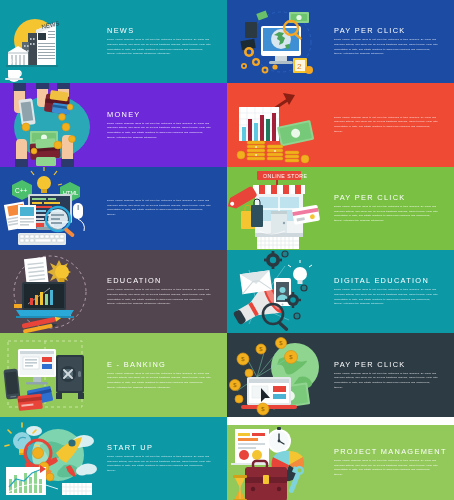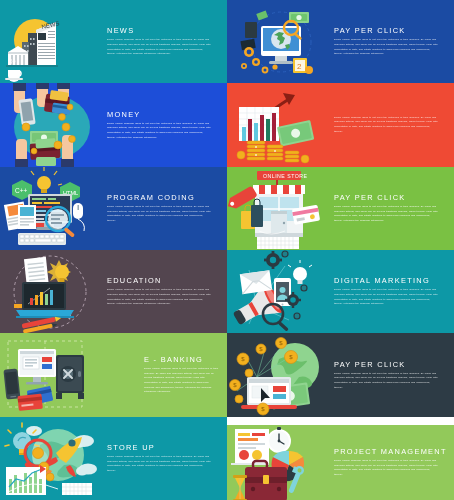--- a/index.html
+++ b/index.html
@@ -7,27 +7,27 @@
   #page{width:454px;height:500px;position:relative;overflow:hidden;background:#fff;}
   .grid{display:grid;grid-template-columns:227px 227px;grid-template-rows:repeat(6,1fr);width:454px;height:500px;}
   .panel{position:relative;overflow:hidden;display:flex;align-items:center;}
   .art{width:105px;height:100%;position:relative;flex:0 0 105px;}
   .txt{flex:1 1 auto;padding-right:8px;padding-left:2px;}
   .title{font-size:7.4px;letter-spacing:1.3px;color:#ffffff;font-weight:400;margin:0 0 3px 0;white-space:nowrap;}
   .body{font-size:2.5px;line-height:1.85;color:rgba(255,255,255,.80);margin:0;max-width:104px;
         word-spacing:.4px;}
   .p-news   {background:#0d98a6;}
   .p-ppc1   {background:#1b4ba3;}
-  .p-money  {background:#1d4ed8;}
+  .p-money  {background:#6d28d9;}
   .p-bus    {background:#ef4a34;}
   .p-code   {background:#1b4ba3;}
   .p-ppc2   {background:#7ac143;}
   .p-edu    {background:#53454f;align-items:center;}
   .p-dm     {background:#0d98a6;}
-  .p-bank   {background:#92c95a;gap:37px;}
+  .p-bank   {background:#92c95a;}
   .p-ppc3   {background:#2d3b45;}
   .p-start  {background:#0d98a6;}
   .p-pm     {background:#92c95a;margin-top:8px;}
   .p-money .body,.p-ppc2 .body,.p-bank .body,.p-pm .body{color:rgba(255,255,255,.88);}
   svg{display:block;position:absolute;left:0;top:0;}
 </style>
 </head>
 <body>
 
 <div id="page">
@@ -336,21 +336,20 @@
           <rect x="20" y="72" width="4" height="3"></rect>
               <rect x="25" y="72" width="4" height="3"></rect>
               <rect x="30" y="72" width="4" height="3"></rect>
           <rect x="35" y="72" width="16" height="3"></rect>
               <rect x="52" y="72" width="4" height="3"></rect>
               <rect x="57" y="72" width="7" height="3"></rect>
         </g>
       </svg>
     </div>
     <div class="txt">
-      <div class="title">PROGRAM CODING</div>
       <p class="body">Define enable business users to not open the outcomes of their analyses. By using and analyzing actions, and users can go beyond traditional analysis, which typically ends with presentation of data, and initiate solutions to discovered problems and deficiencies, thereby.</p>
     </div>
   </div>
 
   <div class="panel p-ppc2">
     <div class="art">
       <svg viewBox="0 0 105 84" width="105" height="84">
         <rect x="30" y="4" width="44" height="9" rx="1" fill="#e8443a"></rect>
         <text x="36" y="11" font-size="5.2" fill="#fff" font-family="Liberation Sans, sans-serif" letter-spacing=".5">ONLINE STORE</text>
         <rect x="49" y="13" width="2" height="5" fill="#b8312a"></rect>
@@ -524,21 +523,21 @@
               <circle cx="77" cy="38" r="3"></circle>
               <circle cx="70" cy="66" r="3"></circle>
         </g>
         <g>
           <circle cx="46" cy="64" r="10" fill="none" stroke="#2b3a42" stroke-width="2.6"></circle>
           <rect x="53" y="71" width="12" height="3.4" rx="1.7" fill="#2b3a42" transform="rotate(42 53 71)"></rect>
         </g>
       </svg>
     </div>
     <div class="txt">
-      <div class="title">DIGITAL MARKETING</div>
+      <div class="title">DIGITAL EDUCATION</div>
       <p class="body">Define enable business users to not open the outcomes of their analyses. By using and analyzing actions, and users can go beyond traditional analysis, which typically ends with presentation of data, and initiate solutions to discovered problems and deficiencies, thereby extending the business intelligence.</p>
     </div>
   </div>
 
   <div class="panel p-bank">
     <div class="art">
       <svg viewBox="0 0 105 84" width="105" height="84">
         <rect x="8" y="8" width="74" height="66" fill="none" stroke="#cfe8a8" stroke-width=".9" stroke-dasharray="3 3"></rect>
         <line x1="45" y1="8" x2="45" y2="74" stroke="#cfe8a8" stroke-width=".9" stroke-dasharray="3 3"></line>
         <line x1="8" y1="41" x2="82" y2="41" stroke="#cfe8a8" stroke-width=".9" stroke-dasharray="3 3"></line>
@@ -720,21 +719,21 @@
             <line x1="82" y1="66" x2="82" y2="78"></line>
                 <line x1="86" y1="66" x2="86" y2="78"></line>
             <line x1="62" y1="70" x2="92" y2="70"></line>
                 <line x1="62" y1="74" x2="92" y2="74"></line>
           </g>
         </g>
         <path d="M6 76 q26 -16 52 -4" stroke="#fff" stroke-width="1" fill="none" opacity=".85"></path>
       </svg>
     </div>
     <div class="txt">
-      <div class="title">STORE UP</div>
+      <div class="title">START UP</div>
       <p class="body">Define enable business users to not open the outcomes of their analyses. By using and analyzing actions, and users can go beyond traditional analysis, which typically ends with presentation of data, and initiate solutions to discovered problems and deficiencies, thereby.</p>
     </div>
   </div>
 
   <div class="panel p-pm">
     <div class="art">
       <svg viewBox="0 0 105 80" width="105" height="80">
         <rect x="8" y="4" width="34" height="34" fill="#fff"></rect>
         <g fill="#f5c431">
               <rect x="11" y="8" width="12" height="3"></rect>

